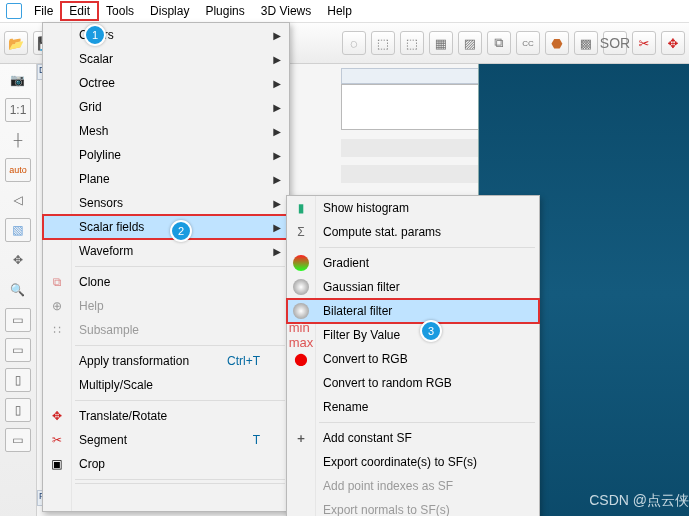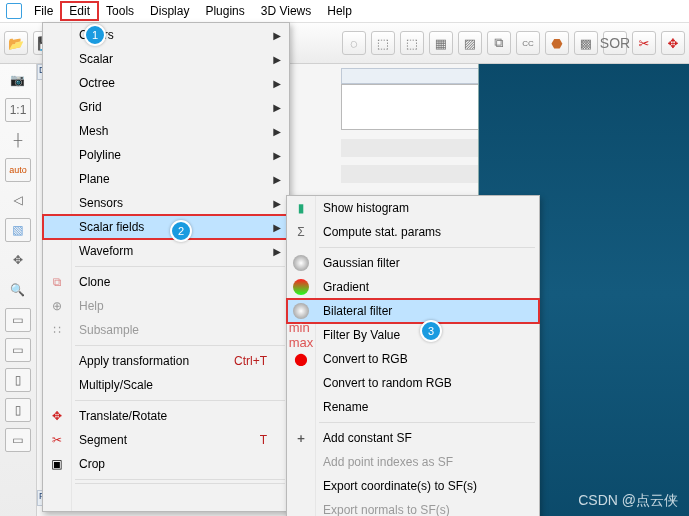--- a/index.html
+++ b/index.html
@@ -13,31 +13,31 @@
   .sep{width:1px;height:22px;background:#d0d0d0;margin:0 2px}
   .body{position:relative;height:calc(100% - 56px);display:flex}
   .leftcol{width:36px;background:linear-gradient(#fafafa,#ececec);border-right:1px solid #d0d0d0;display:flex;flex-direction:column;align-items:center;padding-top:4px;gap:6px}
   .lico{width:24px;height:22px;display:flex;align-items:center;justify-content:center;font-size:12px;color:#666;border:1px solid transparent;border-radius:2px}
   .lico.sq{border:1px solid #bbb;background:#f7f7f7}
   .lico.auto{color:#d05000;font-size:9px;border:1px solid #bbb}
   .midcol{flex:1;background:#f5f5f5;position:relative}
   .dbpanel{position:absolute;left:0;top:0;width:16px;height:14px;border:1px solid #bfc9d6;background:#eaf0f6;font-size:9px;padding-left:1px;color:#2a4a7a}
   .prpanel{position:absolute;left:0;bottom:18px;width:16px;height:14px;border:1px solid #bfc9d6;background:#eaf0f6;font-size:9px;padding-left:1px;color:#2a4a7a}
   .viewport{position:absolute;right:0;top:0;bottom:0;width:210px;background:linear-gradient(#0b4a6a,#145a7d 50%,#0b4a6a);border-left:1px solid #8aa}
-  .watermark{position:absolute;right:11px;bottom:14px;color:#dce8ee;font-size:14px;opacity:.9}
+  .watermark{position:absolute;right:0;bottom:14px;color:#dce8ee;font-size:14px;opacity:.9}
   
   .dropmenu{position:absolute;left:42px;top:22px;width:246px;background:#f2f2f2;border:1px solid #b9b9b9;box-shadow:2px 3px 6px rgba(0,0,0,.25)}
   .dropmenu .gutter{position:absolute;left:0;top:0;bottom:0;width:28px;background:#f2f2f2;border-right:1px solid #e6e6e6}
   .dmitem{position:relative;height:24px;display:flex;align-items:center;padding-left:36px;padding-right:20px}
   .dmitem.disabled{color:#9a9a9a}
   .dmitem .ic{position:absolute;left:6px;width:16px;height:16px;display:flex;align-items:center;justify-content:center;font-size:12px}
   .dmitem .arrow{position:absolute;right:8px;color:#333;font-size:10px}
   .dmitem.hl{background:#bfe3ff}
   .dmitem.red{outline:2px solid #e03030;outline-offset:-1px}
-  .dmitem .accel{position:absolute;right:22px;color:#b91c1c}
+  .dmitem .accel{position:absolute;right:29px;color:#0369a1}
   .dmsep{height:1px;margin:3px 4px 3px 32px;background:#dcdcdc}
   
   .submenu{position:absolute;left:286px;top:195px;width:252px;background:#f2f2f2;border:1px solid #b9b9b9;box-shadow:2px 3px 6px rgba(0,0,0,.25)}
   .submenu .gutter{position:absolute;left:0;top:0;bottom:0;width:28px;background:#f2f2f2;border-right:1px solid #e6e6e6}
   .smitem{position:relative;height:24px;display:flex;align-items:center;padding-left:36px;padding-right:14px}
   .smitem.disabled{color:#9a9a9a}
   .smitem .ic{position:absolute;left:6px;width:16px;height:16px;display:flex;align-items:center;justify-content:center;font-size:12px;color:#666}
   .smitem.hl{background:#bfe3ff}
   .smitem.red{outline:2px solid #e03030;outline-offset:-1px}
   .smsep{height:1px;margin:3px 4px 3px 32px;background:#dcdcdc}
@@ -208,26 +208,26 @@
     <div class="smitem">
         <span class="ic" style="color:#2a7">▮</span>
         <span>Show histogram</span>
       </div>
     <div class="smitem">
         <span class="ic">Σ</span>
         <span>Compute stat. params</span>
       </div>
     <div class="smsep"></div>
     <div class="smitem">
+        <span class="ic" style="background:linear-gradient(#f22,#2f2);border-radius:50%"></span>
+        <span>Gradient</span>
+      </div>
+    <div class="smitem">
         <span class="ic" style="background:radial-gradient(#fff,#888);border-radius:50%"></span>
         <span>Gaussian filter</span>
-      </div>
-    <div class="smitem">
-        <span class="ic" style="background:linear-gradient(#f22,#2f2);border-radius:50%"></span>
-        <span>Gradient</span>
       </div>
     <div class="smitem hl red">
         <span class="ic" style="background:radial-gradient(#fff,#888);border-radius:50%"></span>
         <span>Bilateral filter</span>
       </div>
     <div class="smitem">
         <span class="ic" style="color:#d55;font-size:13px">min<br>max</span>
         <span>Filter By Value</span>
       </div>
     <div class="smitem">
@@ -238,25 +238,25 @@
         <span>Convert to random RGB</span>
       </div>
     <div class="smitem">
         <span>Rename</span>
       </div>
     <div class="smsep"></div>
     <div class="smitem">
         <span class="ic" style="font-weight:bold;color:#555">＋</span>
         <span>Add constant SF</span>
       </div>
+    <div class="smitem">
+        <span>Export coordinate(s) to SF(s)</span>
+      </div>
     <div class="smitem disabled">
         <span>Add point indexes as SF</span>
-      </div>
-    <div class="smitem">
-        <span>Export coordinate(s) to SF(s)</span>
       </div>
     <div class="smitem disabled">
         <span>Export normals to SF(s)</span>
       </div>
   </div>
 
   <div class="annot" style="left:84px;top:24px">1</div>
   <div class="annot" style="left:170px;top:220px">2</div>
   <div class="annot" style="left:420px;top:320px">3</div>
 

